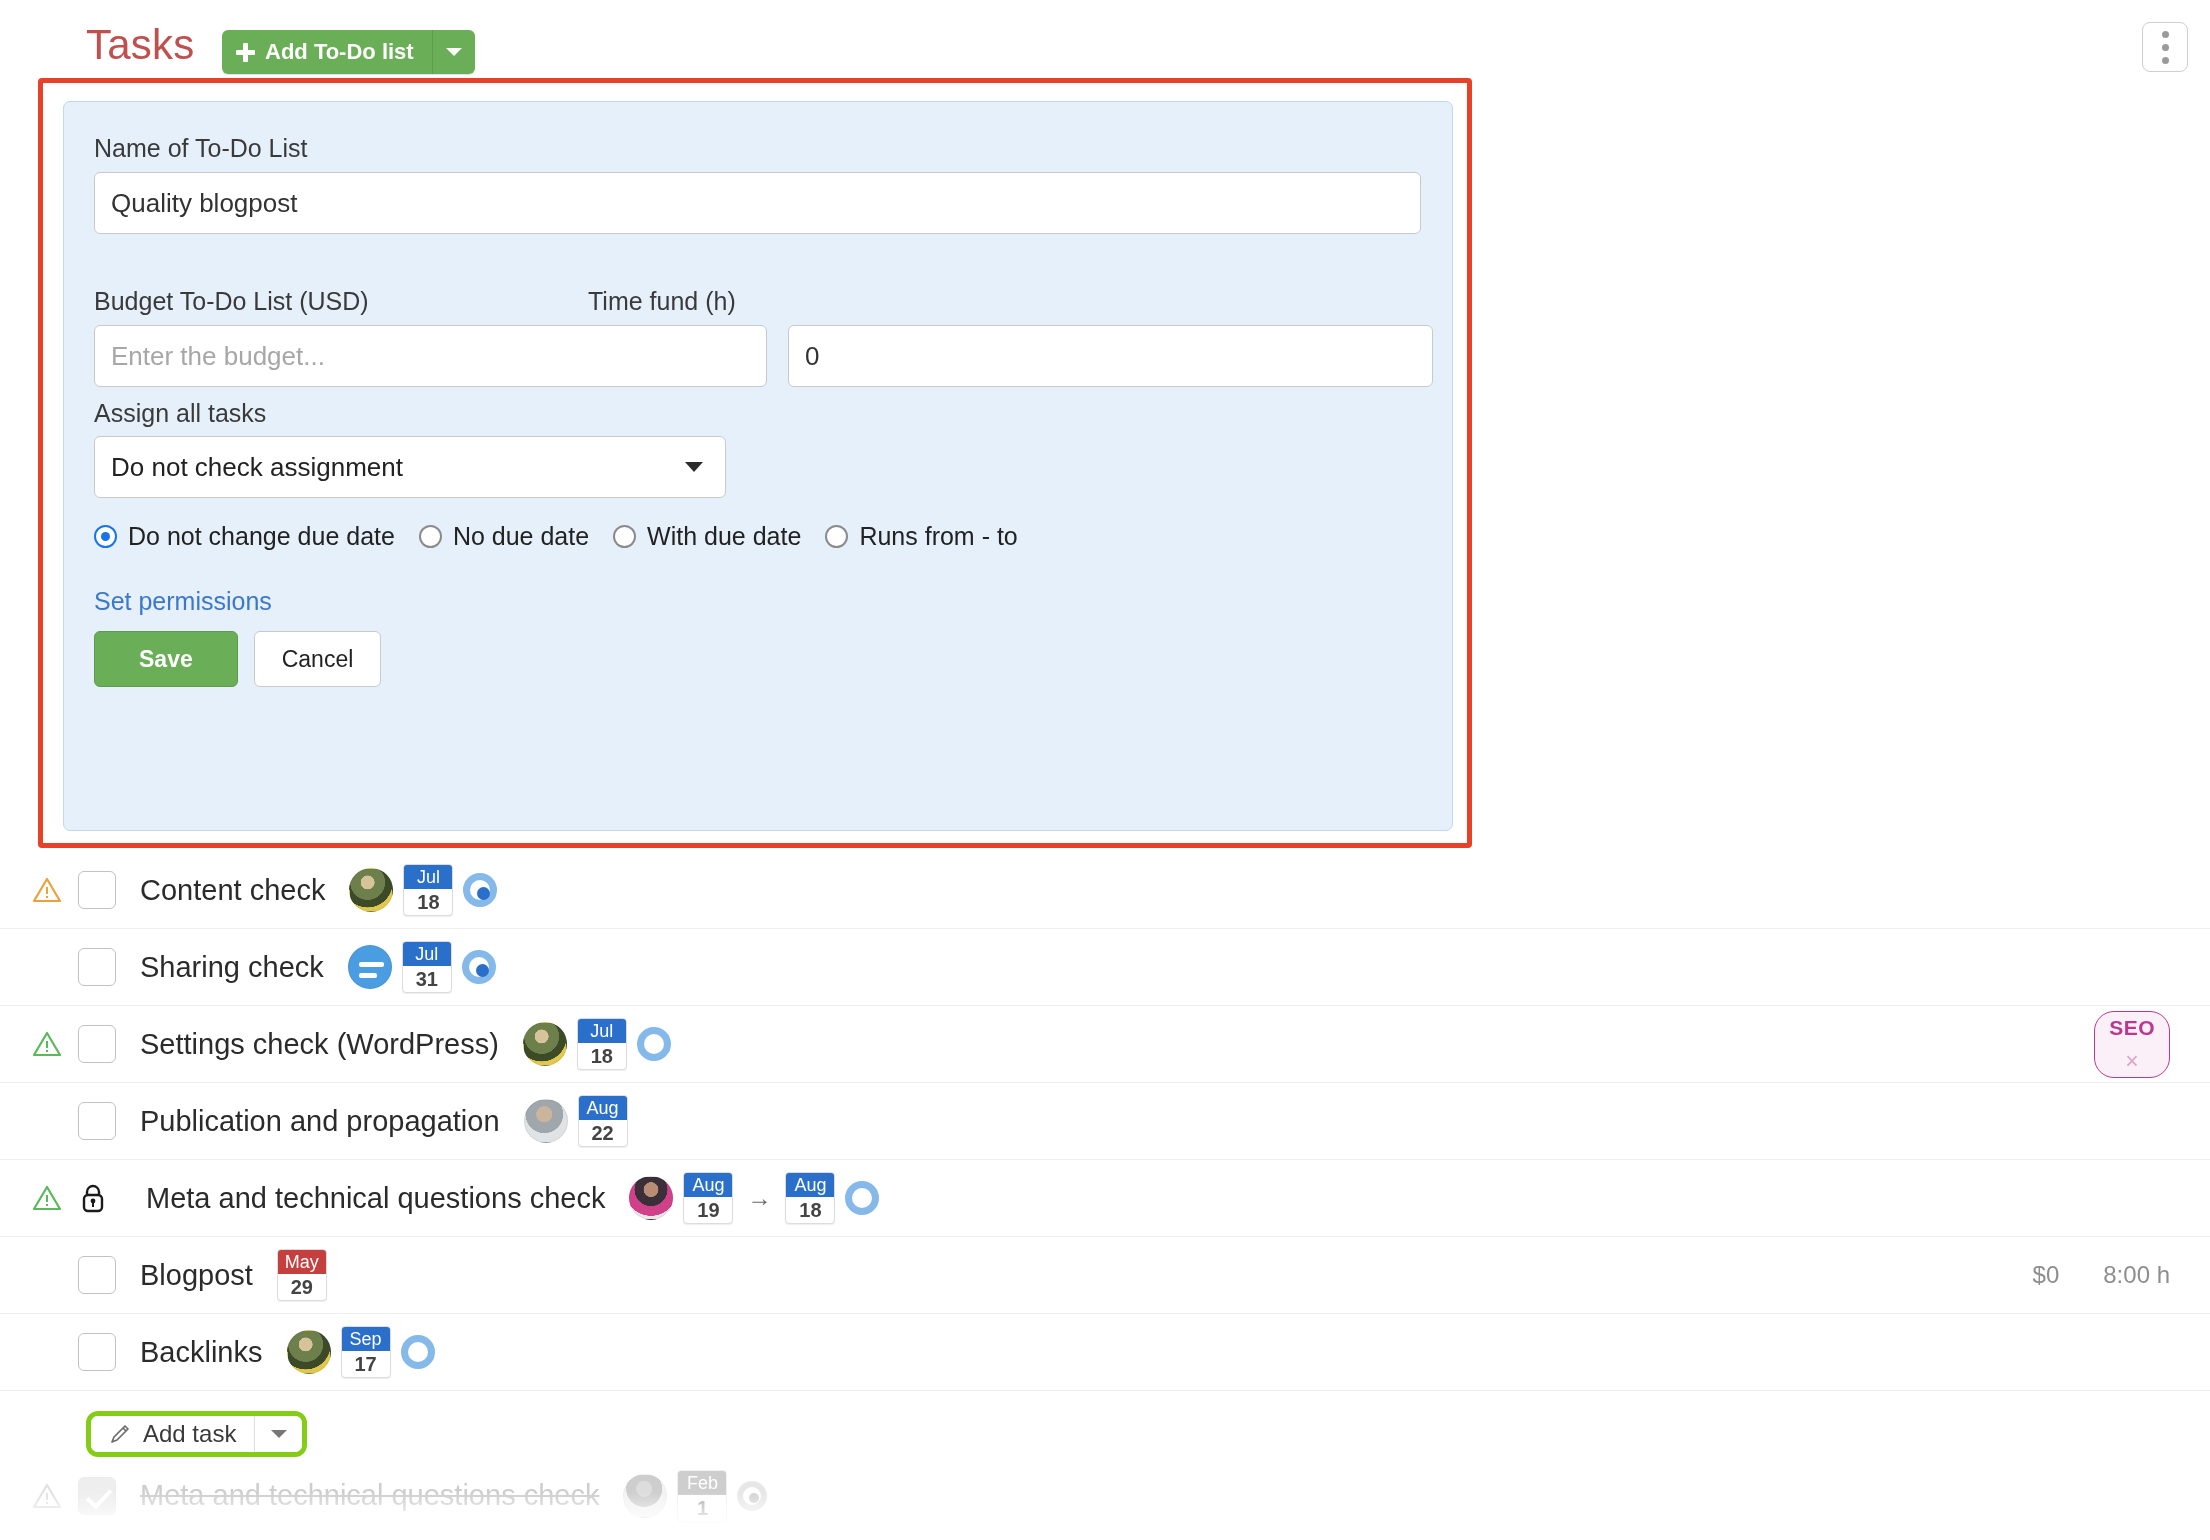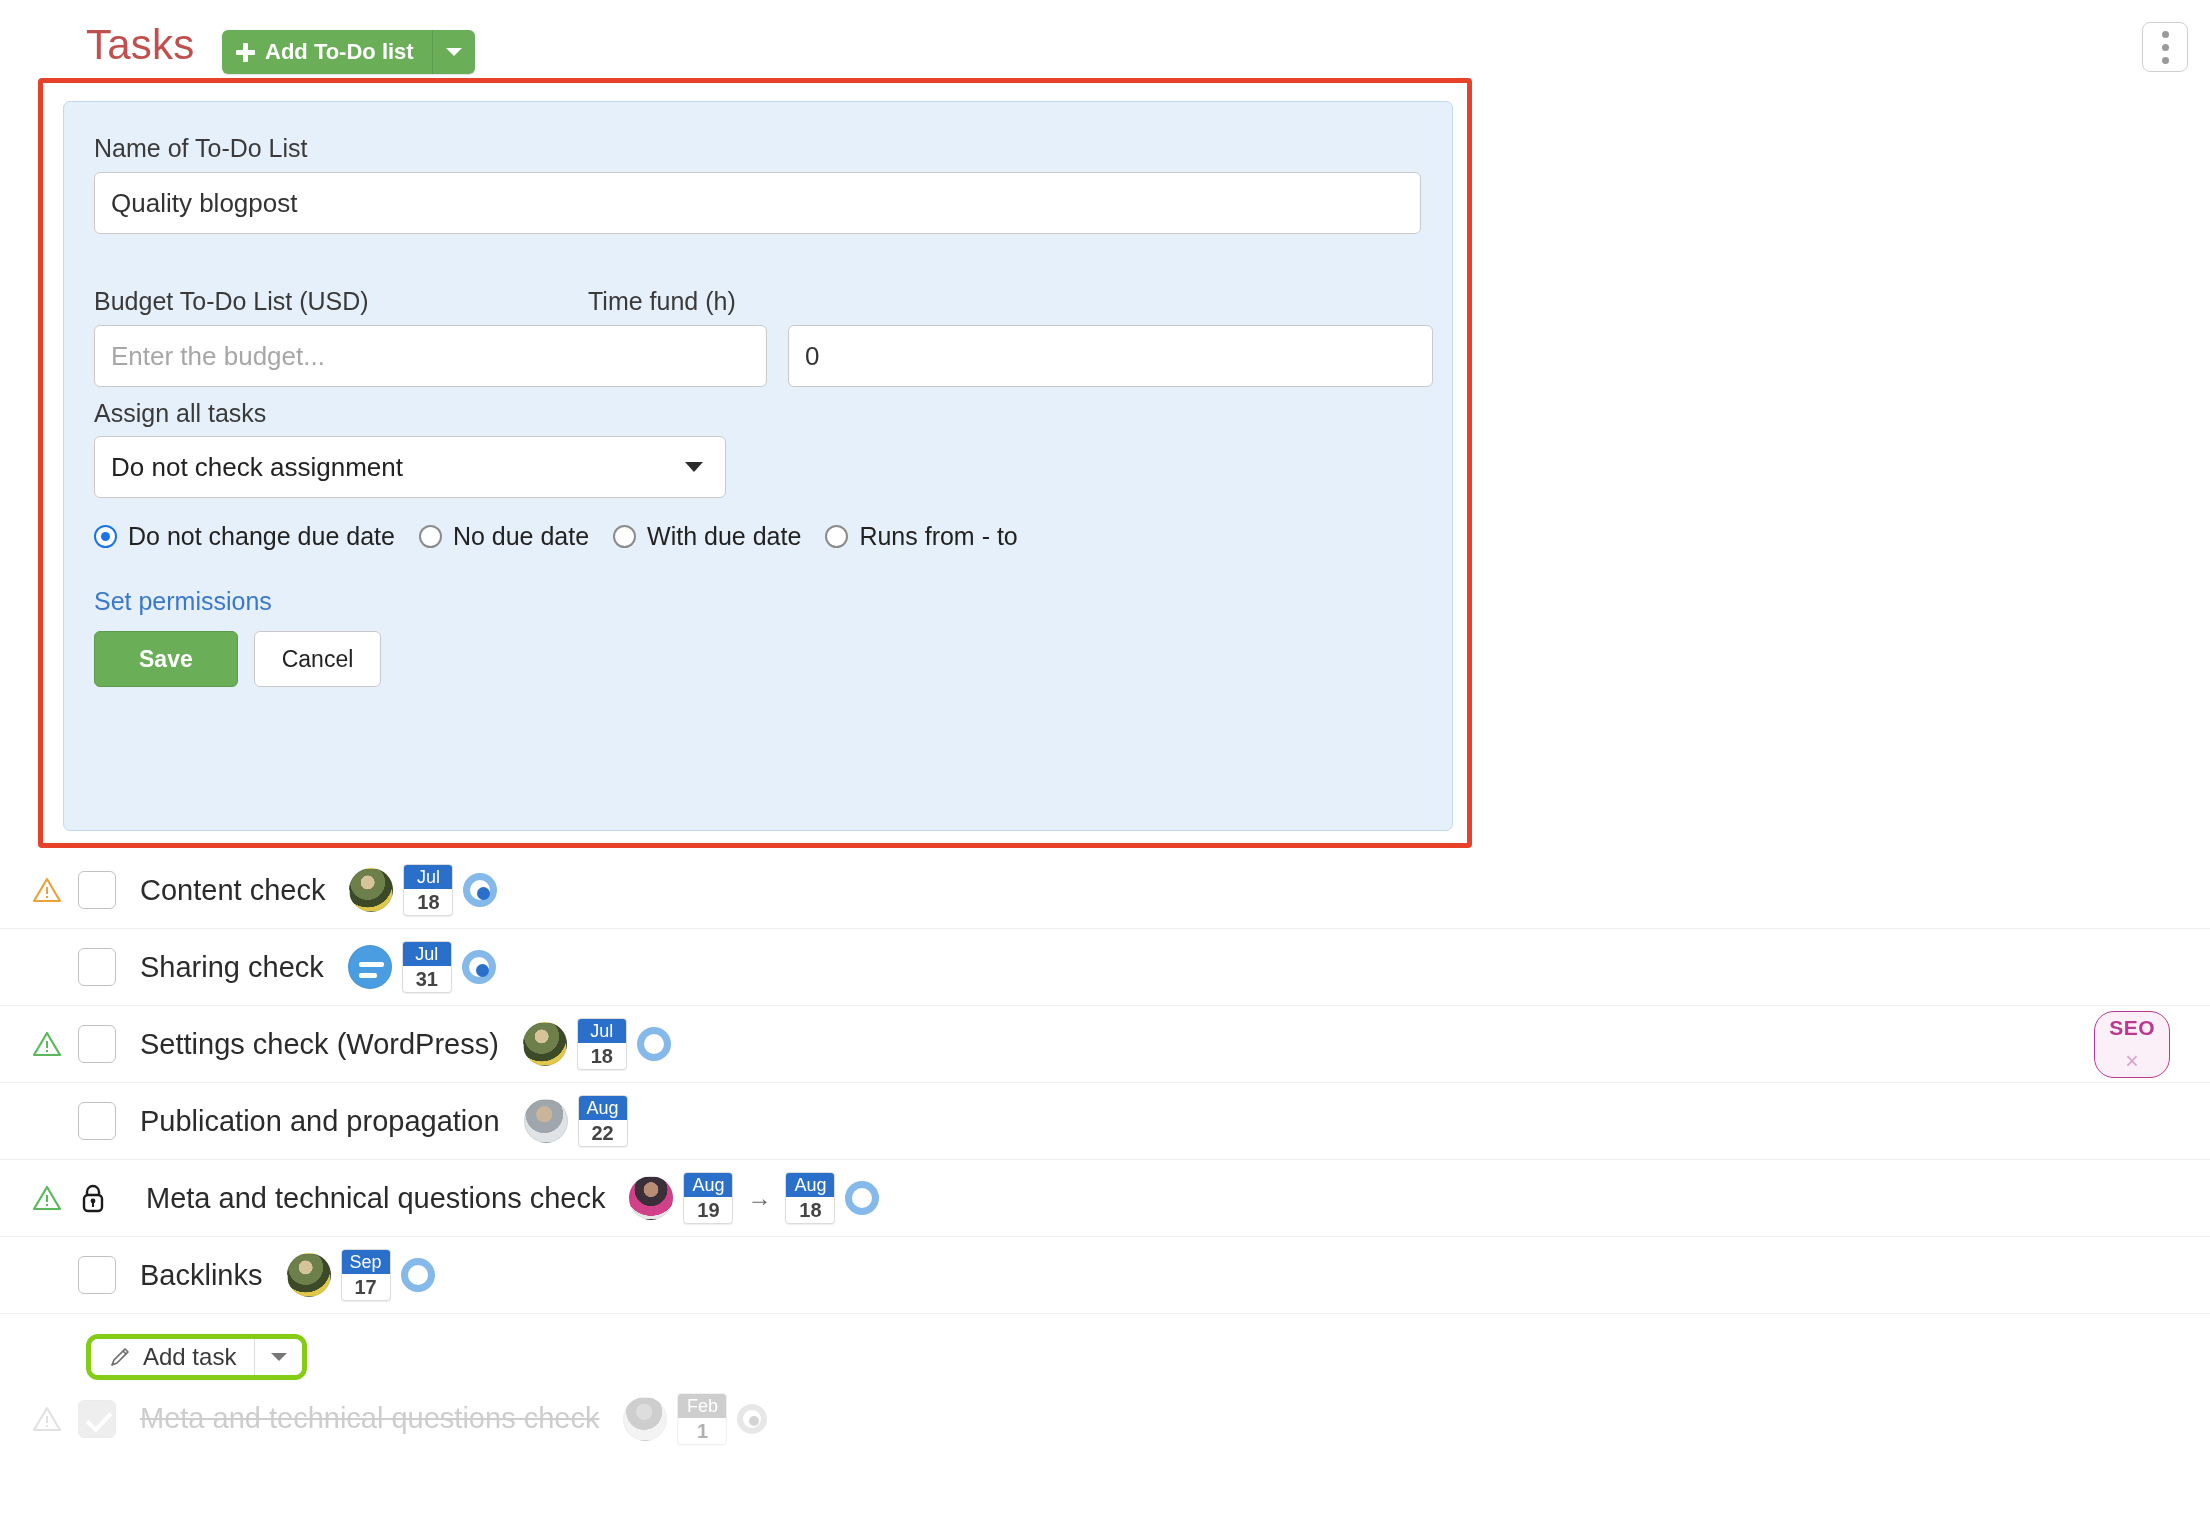--- a/index.html
+++ b/index.html
@@ -409,20 +409,34 @@
             <span class="m">Aug</span>
             <span class="d">18</span>
           </div>
           <div class="status-ring"></div>
         </div>
         <div class="spacer"></div>
       </div>
       <div class="task-row">
         <div class="warn-slot"></div>
         <div class="chk"></div>
+        <div class="task-name">Blogpost</div>
+        <div class="meta">
+          <div class="date-badge red">
+            <span class="m">May</span>
+            <span class="d">29</span>
+          </div>
+        </div>
+        <div class="spacer"></div>
+        <div class="cost">$0</div>
+        <div class="time">8:00 h</div>
+      </div>
+      <div class="task-row">
+        <div class="warn-slot"></div>
+        <div class="chk"></div>
         <div class="task-name">Backlinks</div>
         <div class="meta">
           <div class="avatar photo1"></div>
           <div class="date-badge">
             <span class="m">Sep</span>
             <span class="d">17</span>
           </div>
           <div class="status-ring"></div>
         </div>
         <div class="spacer"></div>

